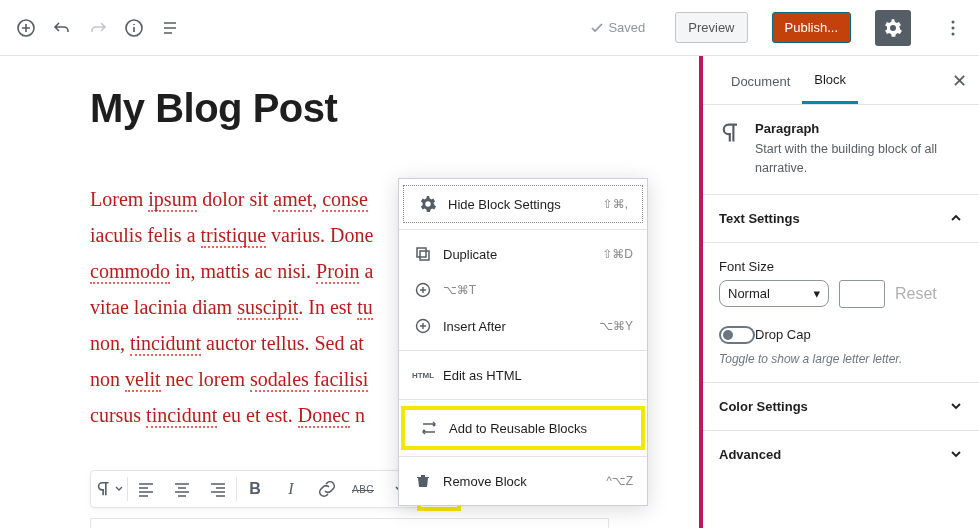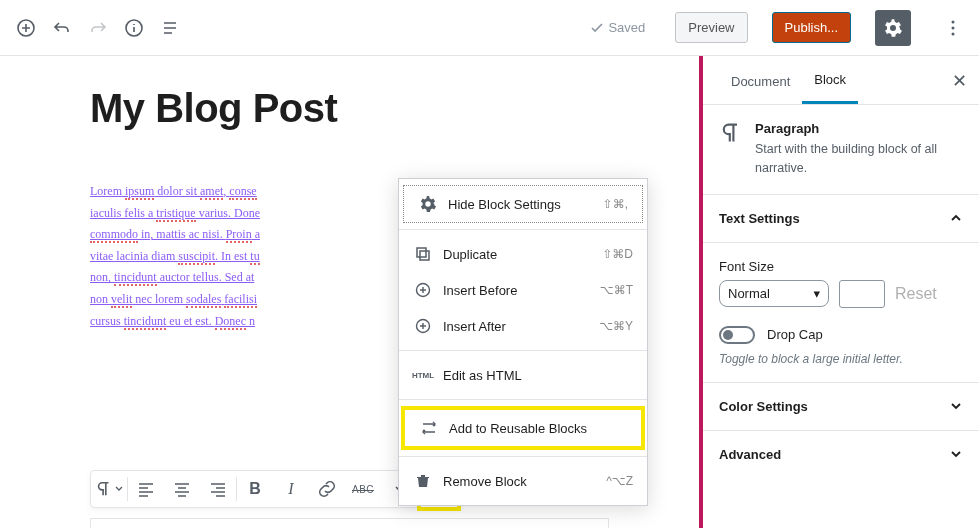--- a/index.html
+++ b/index.html
@@ -16,21 +16,21 @@
 .btn-primary { background: #c2410c; border-color: #006a95; color: #fff; }
 .iconbtn-dark { background: #555d66; color: #fff; width: 36px; height: 36px; display: flex; align-items: center; justify-content: center; border-radius: 3px; cursor: pointer; }
 .more-vert { width: 36px; height: 36px; display: flex; align-items: center; justify-content: center; cursor: pointer; color: #555d66; }
 
 
 .main { display: flex; height: calc(100% - 56px); }
 .editor { flex: 1; padding: 30px 90px 0 90px; position: relative; overflow: hidden; }
 .sidebar { width: 280px; border-left: 4px solid #be185d; display: flex; flex-direction: column; }
 
 .title { font-size: 40px; font-weight: 800; letter-spacing: -0.5px; margin-bottom: 50px; font-family: "Arial Black", sans-serif; }
-.body-text { font-family: Georgia, serif; font-size: 12px; line-height: 1.8; color: #8b5cf6; text-decoration: underline; }
+.body-text { font-family: Georgia, serif; font-size: 20px; line-height: 1.8; color: #b91c1c; }
 .body-text span.sp { border-bottom: 2px dotted #e06666; }
 
 .block-toolbar { position: absolute; left: 90px; top: 414px; display: flex; align-items: center; background: #fff; border: 1px solid #e2e4e7; border-radius: 4px; box-shadow: 0 2px 6px rgba(0,0,0,.05); height: 38px; }
 .block-toolbar .tb { width: 36px; height: 36px; display: flex; align-items: center; justify-content: center; cursor: pointer; color: #555d66; }
 .block-toolbar .sep { width: 1px; height: 24px; background: #e2e4e7; }
 .tb.bold { font-weight: 700; font-size: 16px; }
 .tb.italic { font-style: italic; font-family: Georgia, serif; font-size: 16px; }
 .tb.abc { font-size: 10px; text-decoration: line-through; letter-spacing: .5px; }
 .hl-more { border: 4px solid #f7e600; width: 44px; height: 44px; display: flex; align-items: center; justify-content: center; margin-left: -1px; }
 
@@ -58,21 +58,21 @@
 .block-info .btext strong { display: block; font-size: 13px; margin-bottom: 4px; }
 .block-info .btext .desc { font-size: 12.5px; color: #555d66; line-height: 1.5; }
 
 .side-panel-head { display: flex; justify-content: space-between; align-items: center; padding: 16px; border-bottom: 1px solid #e2e4e7; cursor: pointer; font-weight: 600; font-size: 13px; }
 .side-panel-body { padding: 16px; border-bottom: 1px solid #e2e4e7; }
 .field-label { font-size: 13px; margin-bottom: 6px; display: block; }
 .select { border: 1px solid #8d96a0; background: #fff; padding: 5px 8px; font-size: 13px; width: 110px; display: flex; justify-content: space-between; align-items: center; cursor: pointer; border-radius: 8px; }
 .row-inline { display: flex; align-items: center; gap: 10px; }
 .num-input { border: 1px solid #8d96a0; width: 46px; height: 28px; border-radius: 3px; }
 .reset-btn { border: none; background: #fff; color: #b0b0b0; font-size: 16px; cursor: default; }
-.toggle-row { display: flex; align-items: center; gap: 12px; margin-top: 18px; }
+.toggle-row { display: flex; align-items: center; gap: 0; margin-top: 18px; }
 .toggle { width: 36px; height: 18px; border: 2px solid #6c7781; border-radius: 12px; position: relative; cursor: pointer; }
 .toggle::after { content: ""; position: absolute; width: 10px; height: 10px; background: #6c7781; border-radius: 50%; top: 2px; left: 2px; }
 .hint { font-style: italic; color: #6c7781; font-size: 12px; margin-top: 8px; }
 
 svg { display: block; }
 </style>
 </head>
 <body>
 
 <div class="topbar">
@@ -214,21 +214,20 @@
         <span class="dlabel">Duplicate</span>
         <span class="shortcut">⇧⌘D</span>
       </div>
       <div class="ditem">
         <span class="dicon">
             <svg width="16" height="16" viewBox="0 0 16 16">
               <circle cx="8" cy="8" r="6.5" fill="none" stroke="currentColor" stroke-width="1.4"></circle>
               <path d="M8 5v6M5 8h6" stroke="currentColor" stroke-width="1.4"></path>
             </svg>
           </span>
-        <span class="dlabel">Insert Before</span>
         <span class="shortcut">⌥⌘T</span>
       </div>
       <div class="ditem">
         <span class="dicon">
             <svg width="16" height="16" viewBox="0 0 16 16">
               <circle cx="8" cy="8" r="6.5" fill="none" stroke="currentColor" stroke-width="1.4"></circle>
               <path d="M8 5v6M5 8h6" stroke="currentColor" stroke-width="1.4"></path>
             </svg>
           </span>
         <span class="dlabel">Insert After</span>
@@ -300,21 +299,21 @@
           <span>Normal</span>
           <span>▾</span>
         </div>
         <div class="num-input"></div>
         <button class="reset-btn">Reset</button>
       </div>
       <div class="toggle-row">
         <div class="toggle"></div>
         <span>Drop Cap</span>
       </div>
-      <div class="hint">Toggle to block a large initial letter.</div>
+      <div class="hint">Toggle to show a large letter letter.</div>
     </div>
 
     <div class="side-panel-head">
       <span>Color Settings</span>
       <span>
           <svg width="14" height="14" viewBox="0 0 14 14">
             <path d="M3 5l4 4 4-4" fill="none" stroke="currentColor" stroke-width="1.8"></path>
           </svg>
         </span>
     </div>

